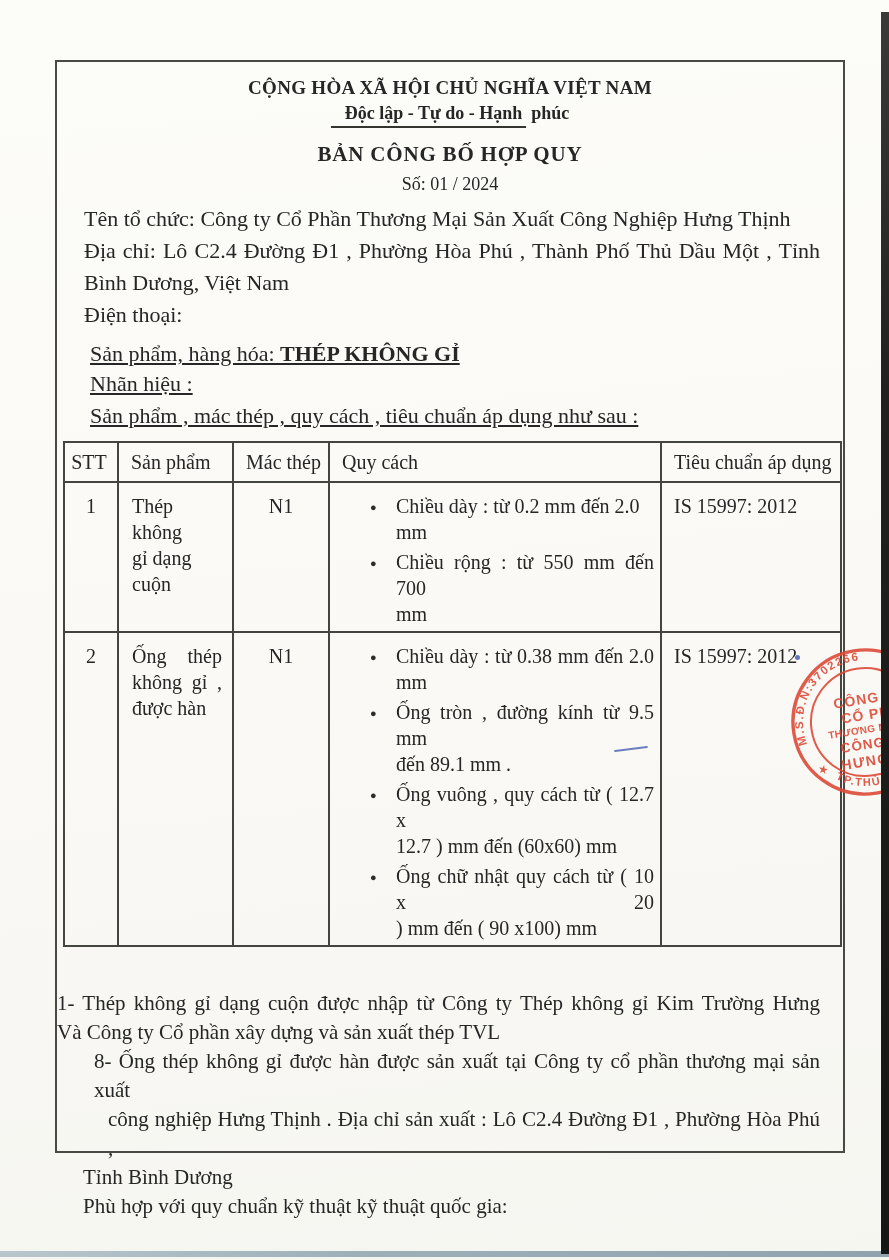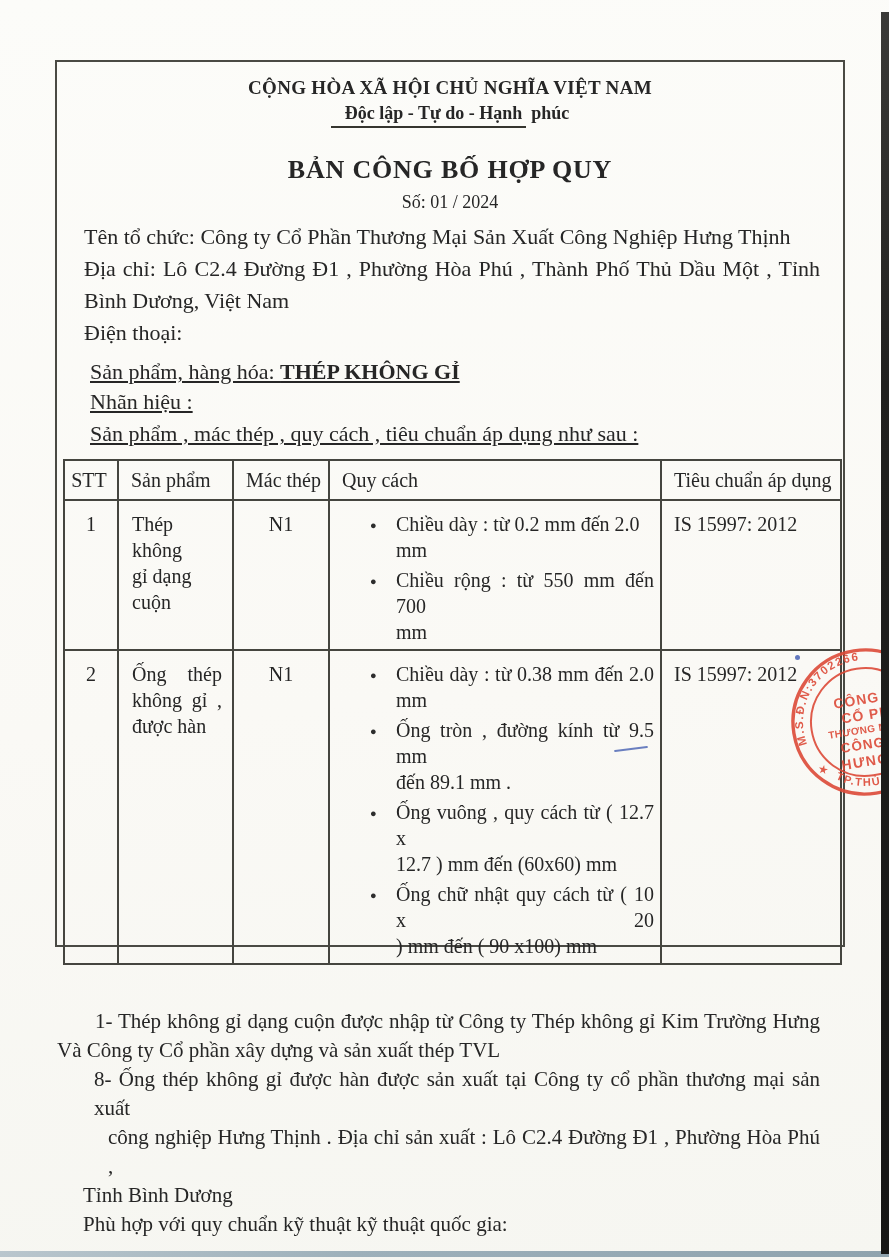--- a/index.html
+++ b/index.html
@@ -29,29 +29,29 @@
     position:absolute; left:795px; top:655px; width:5px; height:5px;
     border-radius:50%; background:#3c57b0; opacity:.8; z-index:6;
   }
   .ink-dash {
     position:absolute; left:614px; top:748px; width:34px; height:2px;
     background:#3a55ae; opacity:.75; transform:rotate(-7deg); z-index:6;
     border-radius:2px;
   }
   
   .frame {
-    position:absolute; left:55px; top:60px; width:790px; height:887px;
+    position:absolute; left:55px; top:60px; width:790px; height:1093px;
     border:2px solid #4a4a44;
   }
   .c { text-align:center; }
   .nat1 { margin-top:15px; font-weight:bold; font-size:19px; letter-spacing:.3px; }
   .nat2 { margin-top:4px; font-weight:bold; font-size:18px; }
   .nat2 .ul { display:inline-block; border-bottom:2px solid #35352f; padding:0 4px 2px 14px; }
   .nat2 .tail { margin-left:5px; }
-  .doc-title { margin-top:27px; font-weight:bold; font-size:26px; letter-spacing:.8px; }
+  .doc-title { margin-top:14px; font-weight:bold; font-size:21px; letter-spacing:.8px; }
   .doc-num { margin-top:7px; font-size:18px; }
 
   .line { font-size:22px; line-height:32px; margin-left:27px; margin-right:23px; }
   .ind { margin-left:33px; }
   .b { font-weight:bold; }
   .jl { text-align:justify; text-align-last:justify; } .mt8 { margin-top:8px; } .mt2 { margin-top:2px; }
   .lh30 { line-height:30px;text-decoration:underline; }
 
   table.spec {
     border-collapse:collapse; table-layout:fixed;
@@ -78,21 +78,21 @@
     content:"●"; position:absolute; left:2px; top:1px;
     font-size:11px; color:#2d2d2d;
   }
   .sline { }
 
   .notes { margin-top:42px; font-size:21px; }
   .nline { line-height:29px; margin-right:23px; }
   .ml26 { margin-left:26px; }
   .ml35 { }
   .ml37 { margin-left:37px; }
-  .ml38 { margin-left:38px; }
+  .ml38 { }
   .ml51 { margin-left:51px; }
 
   
   .stamp { position:absolute; left:770px; top:630px; width:119px; height:190px; z-index:5; }
 </style>
 </head>
 <body>
 
 <div class="scan">
 

